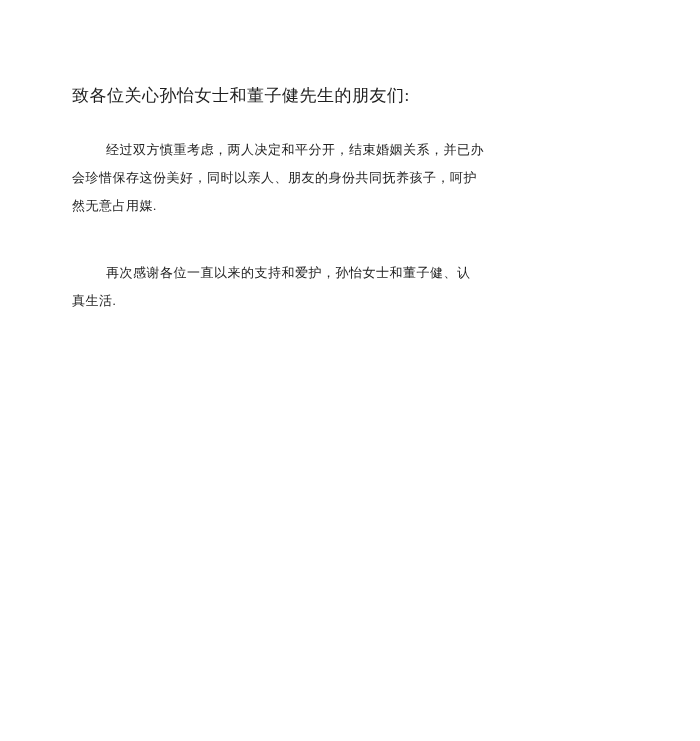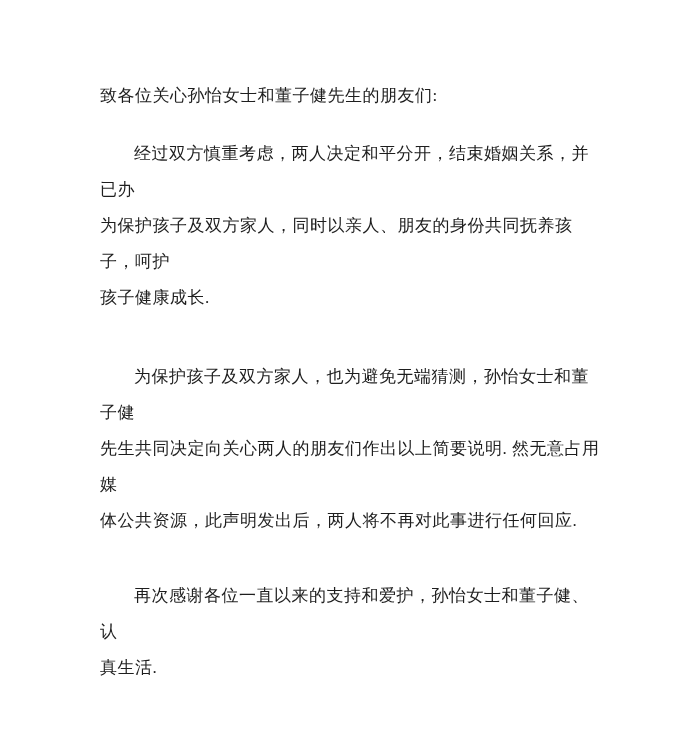--- a/index.html
+++ b/index.html
@@ -15,57 +15,52 @@
     width: 700px;
     height: 741px;
     background: var(--bg);
     overflow: hidden;
     font-family: "Liberation Serif", "DejaVu Serif", serif;
     color: var(--ink);
   }
   .doc {
     width: 700px;
     height: 741px;
-    padding: 78px 98px 70px 100px;
+    padding: 78px 98px 70px 72px;
   }
   .salutation {
     font-size: 17px;
     line-height: 36px;
     letter-spacing: 0.5px;
     white-space: pre-wrap;
   }
   .paragraphs { display: block; }
   .paragraph { margin: 0; }
   .paragraph.p1 { margin-top: 22px; }
   .paragraph.p2 { margin-top: 43px; }
   .paragraph.p3 { margin-top: 39px; }
   .line {
-    font-size: 17px;
-    line-height: 36px;
+    font-size: 13px;
+    line-height: 28px;
     letter-spacing: 0.5px;
     white-space: pre-wrap;
   }
   .line.first { text-indent: 34px; }
 </style>
 </head>
 <body>
 
 <div class="doc">
   <div class="salutation">致各位关心孙怡女士和董子健先生的朋友们:</div>
 
   <div class="paragraphs" id="paragraphs">
       <div class="paragraph p1">
         <div class="line first">经过双方慎重考虑，两人决定和平分开，结束婚姻关系，并已办</div>
-        <div class="line">为保护孩子及双方家人，同时以亲人、朋友的身份共同抚养孩子，呵护</div>
-        <div class="line">孩子健康成长.</div>
-      </div>
-      <div class="paragraph p2">
-        <div class="line first">为保护孩子及双方家人，也为避免无端猜测，孙怡女士和董子健</div>
-        <div class="line">先生共同决定向关心两人的朋友们作出以上简要说明. 然无意占用媒</div>
-        <div class="line">体公共资源，此声明发出后，两人将不再对此事进行任何回应.</div>
+        <div class="line">会珍惜保存这份美好，同时以亲人、朋友的身份共同抚养孩子，呵护</div>
+        <div class="line">然无意占用媒.</div>
       </div>
       <div class="paragraph p3">
         <div class="line first">再次感谢各位一直以来的支持和爱护，孙怡女士和董子健、认</div>
         <div class="line">真生活.</div>
       </div>
     </div>
 
 </div>
 
 </body></html>

